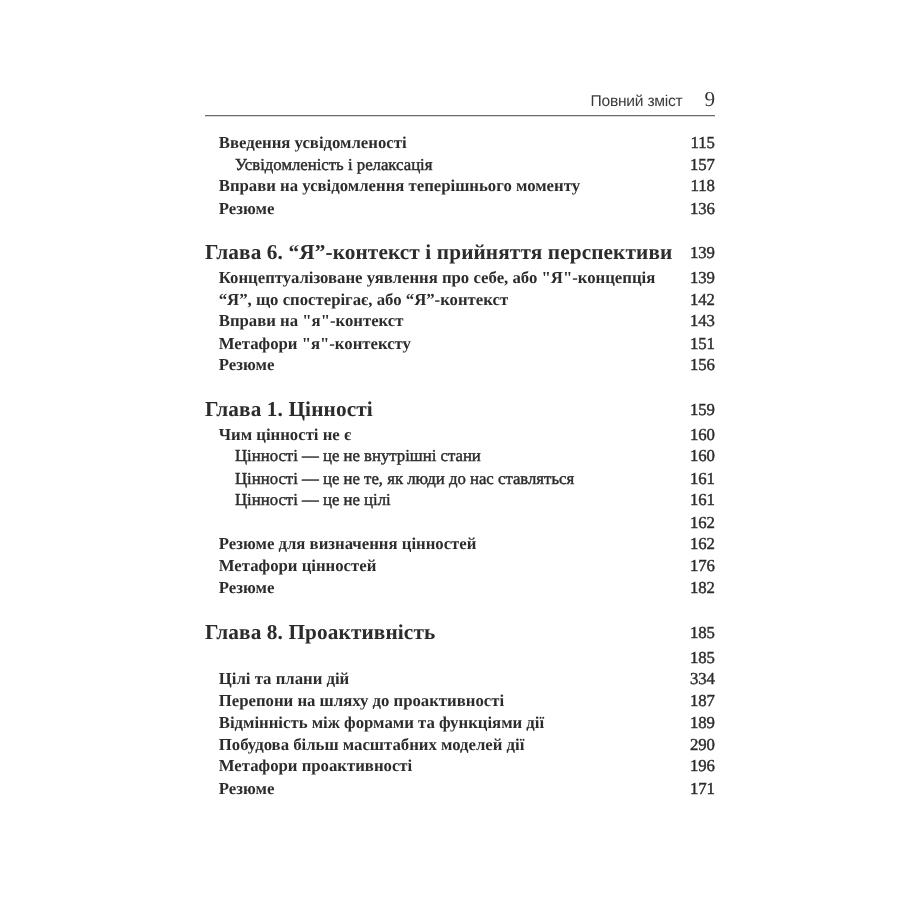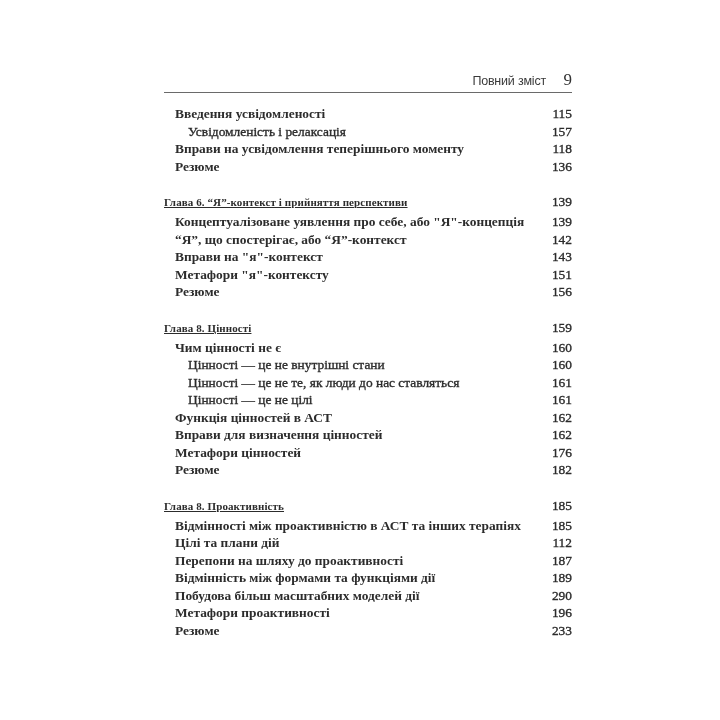--- a/index.html
+++ b/index.html
@@ -22,21 +22,21 @@
       font-size: 17px; color: #333;
     }
     .toc { position: absolute; left: 164px; top: 67px; width: 408px; }
     .group { margin-bottom: 17px; }
     .row {
       position: relative; height: 17.5px; line-height: 17.5px;
       font-size: 13.4px; font-weight: bold; color: #2c2c2c; white-space: nowrap;
     }
     .row .label { position: absolute; left: 0; text-align: right; }
     .row .pg { position: absolute; right: 0; }
-    .lvl0 .label { left: 0; font-size: 11px; letter-spacing: 0.1px; text-decoration: underline; }
+    .lvl0 .label { left: 0; font-size: 17px; letter-spacing: 0.1px; }
     .lvl0 { height: 20px; line-height: 20px; margin-bottom: 1px; }
     .lvl1 .label { left: 11px; }
     .lvl2 .label { left: 24px; font-weight: normal; font-family: Liberation Serif, serif; -webkit-text-stroke: 0.35px #2c2c2c; }
     .lvl1 .label, .lvl1 .pg { }
     .pg { font-weight: normal; -webkit-text-stroke: 0.35px #2c2c2c; }
   </style>
 </head>
 <body>
 
 <div class="page">
@@ -85,84 +85,82 @@
           <span class="label">Метафори "я"-контексту</span>
           <span class="pg">151</span>
         </div>
         <div class="row lvl1">
           <span class="label">Резюме</span>
           <span class="pg">156</span>
         </div>
       </div>
       <div class="group">
         <div class="row lvl0">
-          <span class="label">Глава 8. Цінності</span>
+          <span class="label">Глава 1. Цінності</span>
           <span class="pg">159</span>
         </div>
         <div class="row lvl1">
           <span class="label">Чим цінності не є</span>
           <span class="pg">160</span>
         </div>
         <div class="row lvl2">
           <span class="label">Цінності — це не внутрішні стани</span>
           <span class="pg">160</span>
         </div>
         <div class="row lvl2">
           <span class="label">Цінності — це не те, як люди до нас ставляться</span>
           <span class="pg">161</span>
         </div>
         <div class="row lvl2">
           <span class="label">Цінності — це не цілі</span>
           <span class="pg">161</span>
         </div>
         <div class="row lvl1">
-          <span class="label">Функція цінностей в АСТ</span>
           <span class="pg">162</span>
         </div>
         <div class="row lvl1">
-          <span class="label">Вправи для визначення цінностей</span>
+          <span class="label">Резюме для визначення цінностей</span>
           <span class="pg">162</span>
         </div>
         <div class="row lvl1">
           <span class="label">Метафори цінностей</span>
           <span class="pg">176</span>
         </div>
         <div class="row lvl1">
           <span class="label">Резюме</span>
           <span class="pg">182</span>
         </div>
       </div>
       <div class="group">
         <div class="row lvl0">
           <span class="label">Глава 8. Проактивність</span>
           <span class="pg">185</span>
         </div>
         <div class="row lvl1">
-          <span class="label">Відмінності між проактивністю в АСТ та інших терапіях</span>
           <span class="pg">185</span>
         </div>
         <div class="row lvl1">
           <span class="label">Цілі та плани дій</span>
-          <span class="pg">112</span>
+          <span class="pg">334</span>
         </div>
         <div class="row lvl1">
           <span class="label">Перепони на шляху до проактивності</span>
           <span class="pg">187</span>
         </div>
         <div class="row lvl1">
           <span class="label">Відмінність між формами та функціями дії</span>
           <span class="pg">189</span>
         </div>
         <div class="row lvl1">
           <span class="label">Побудова більш масштабних моделей дії</span>
           <span class="pg">290</span>
         </div>
         <div class="row lvl1">
           <span class="label">Метафори проактивності</span>
           <span class="pg">196</span>
         </div>
         <div class="row lvl1">
           <span class="label">Резюме</span>
-          <span class="pg">233</span>
+          <span class="pg">171</span>
         </div>
       </div>
     </div>
 </div>
 
 </body></html>

